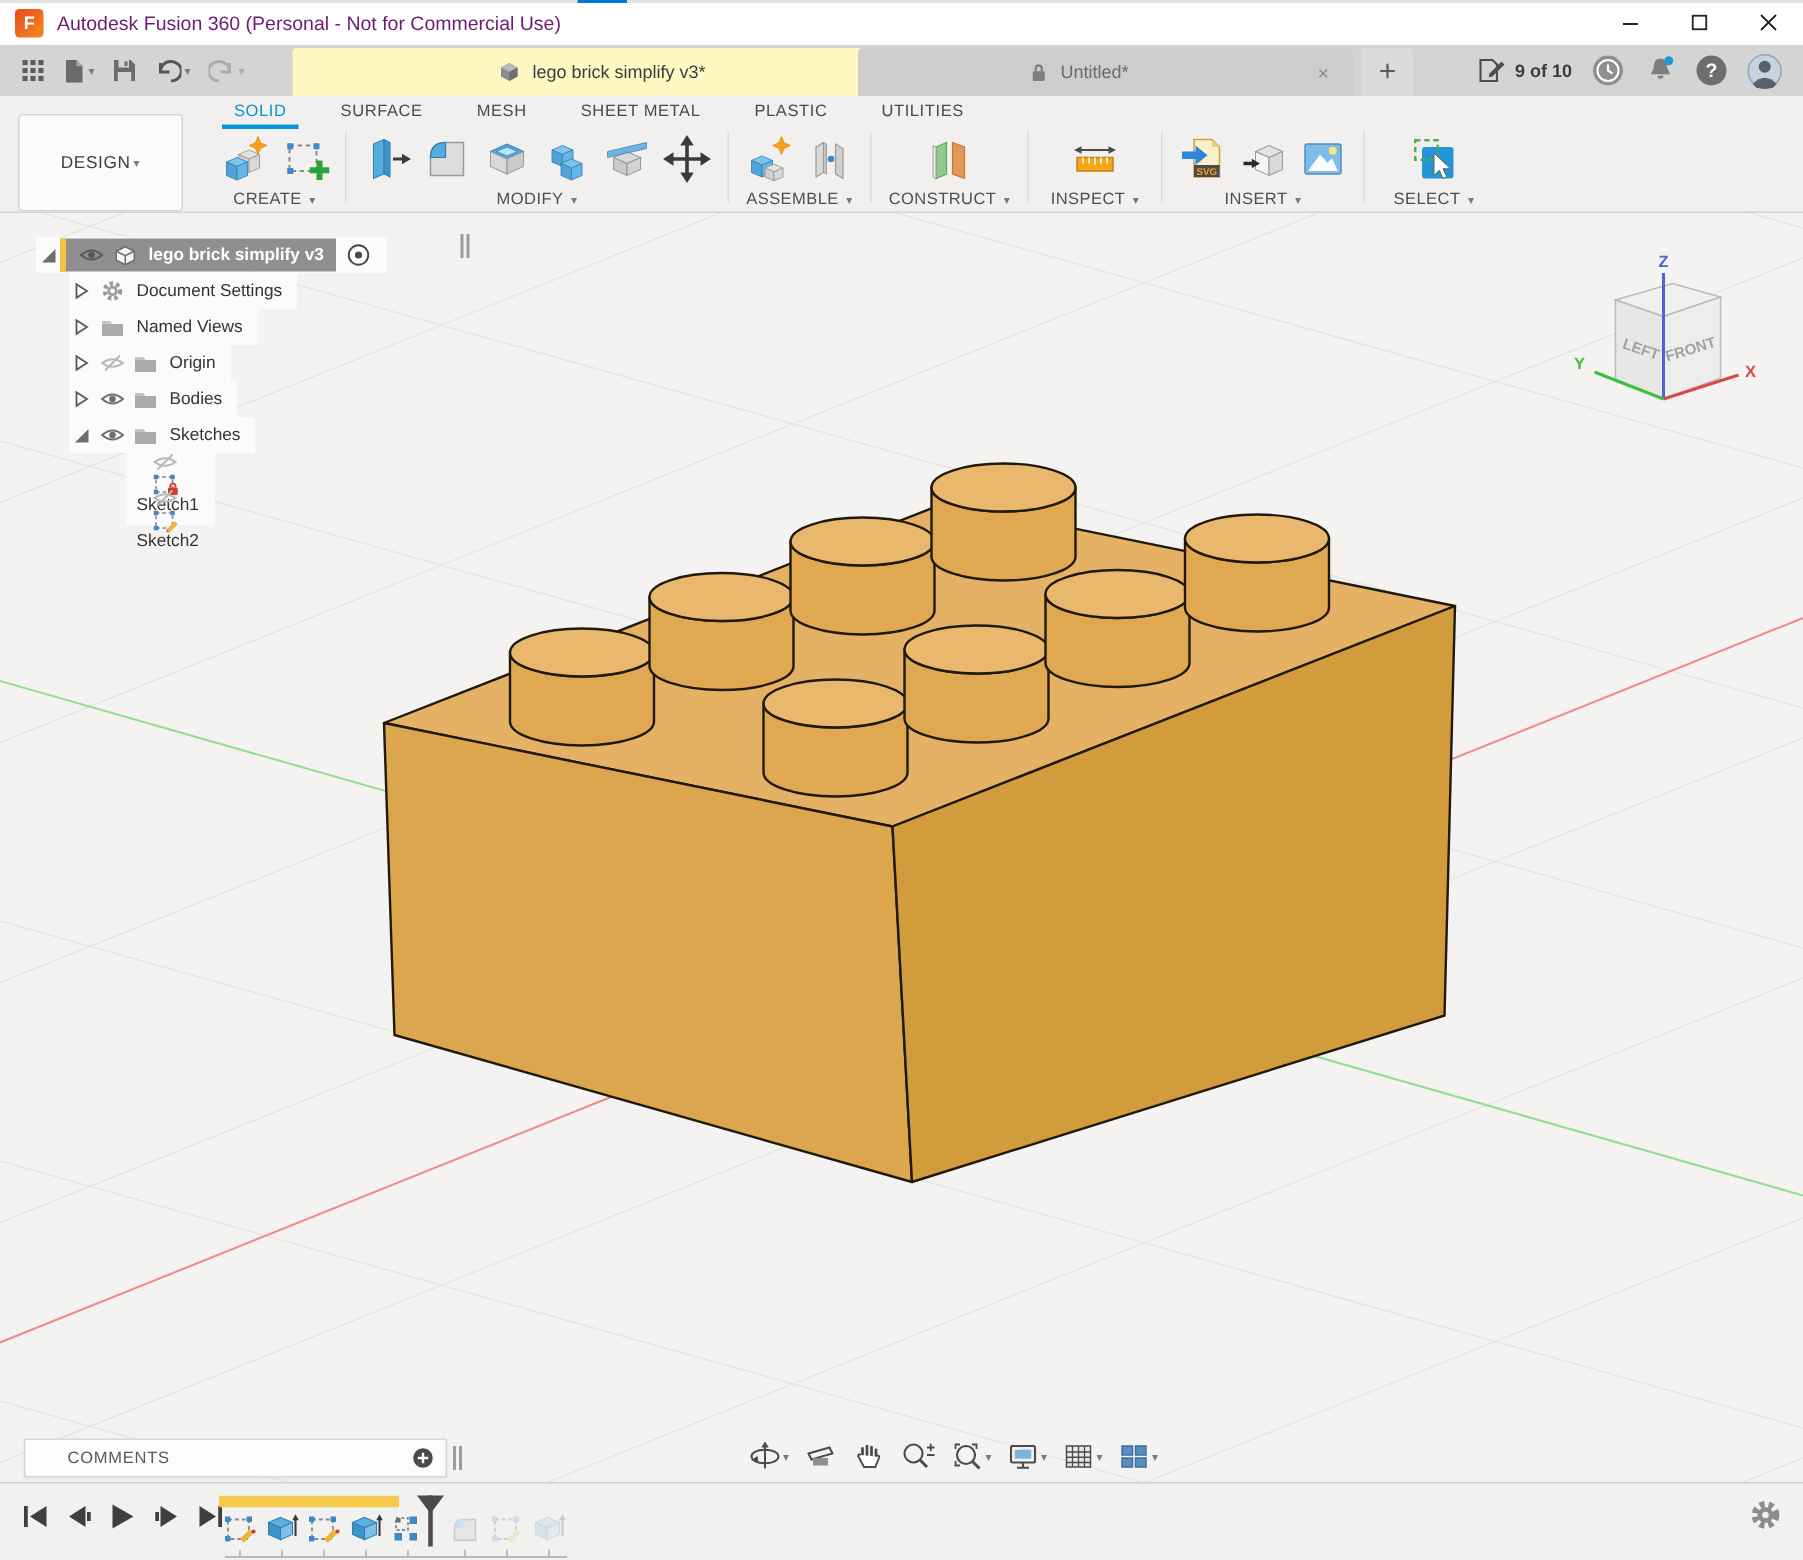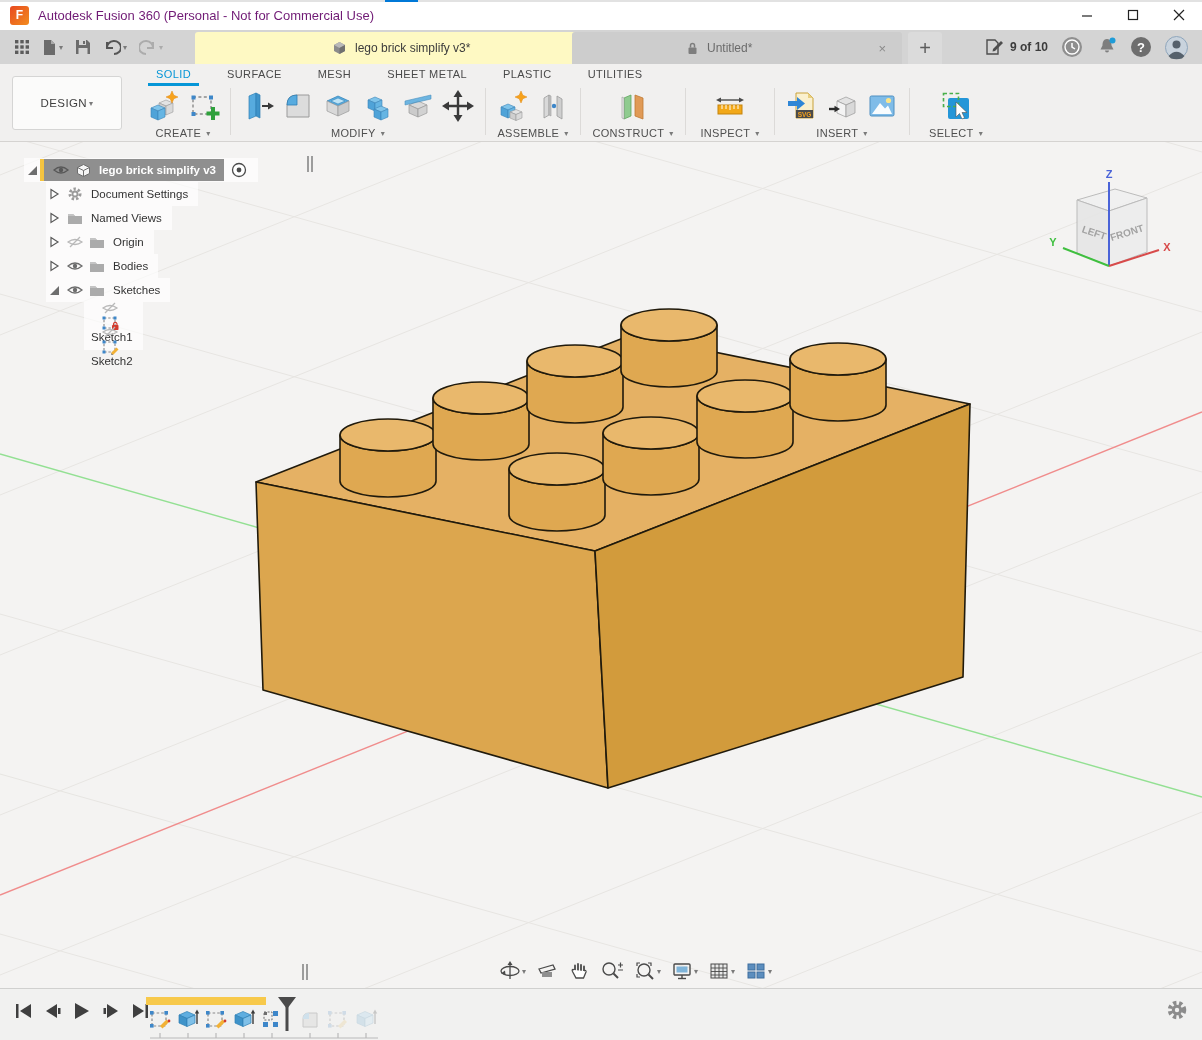--- a/index.html
+++ b/index.html
@@ -35,21 +35,21 @@
   .tab-close { margin-right:12px; font-size:13px; color:#8A8A8A; padding:0 4px; }
   .newtab-btn { position:absolute; left:908px; top:2px; width:34px; height:32px; background:#DBDBDB;
     display:flex; align-items:center; justify-content:center; font-size:20px; color:#5C5C5C; border-radius:3px 3px 0 0; }
   .quota { position:absolute; left:985px; top:0; height:34px; display:flex; align-items:center; gap:5px; }
   .quota-text { font-size:12px; font-weight:bold; color:#3C3C3C; }
   .tb-right-icon { position:absolute; top:5px; }
 
   
   .ribbon { position:absolute; left:0; top:64px; width:1202px; height:78px; background:#F1F0EF;
     border-bottom:1px solid #D5D3D1; }
-  .design-btn { position:absolute; left:12px; top:12px; width:110px; height:54px; background:#FBFBFA;
+  .design-btn { position:absolute; left:12px; top:12px; width:110px; height:65px; background:#FBFBFA;
     border:1px solid #D5D5D4; border-radius:3px; display:flex; align-items:center; justify-content:center;
     font-size:11.5px; color:#3E3E3E; letter-spacing:.4px; }
   .ribbon-tabs { position:absolute; left:138px; top:0; height:22px; display:flex; }
   .ribbon-tab { padding:4px 18px 0; font-size:11px; color:#4A4A4A; letter-spacing:.4px; position:relative; }
   .ribbon-tab.active { color:#0696D7; }
   .ribbon-tab.active::after { content:""; position:absolute; left:10px; right:10px; bottom:0; height:3px; background:#0696D7; }
   .groups { position:absolute; left:138px; top:22px; height:55px; display:flex; align-items:stretch; }
   .group { display:flex; flex-direction:column; align-items:center; padding:0 6px; }
   .group-icons { flex:1; display:flex; align-items:center; gap:2px; }
   .tool-btn { width:38px; height:38px; display:flex; align-items:center; justify-content:center; border-radius:2px; }
@@ -724,20 +724,29 @@
       </g>
       <line x1="70" y1="98" x2="70" y2="14" stroke="#4A63D8" stroke-width="2"></line>
       <line x1="70" y1="98" x2="120" y2="82" stroke="#D84A4A" stroke-width="2"></line>
       <line x1="70" y1="98" x2="24" y2="80" stroke="#3FBF3F" stroke-width="2"></line>
       <text x="70" y="10" font-size="11" font-weight="bold" fill="#4A63D8" text-anchor="middle">Z</text>
       <text x="128" y="83" font-size="11" font-weight="bold" fill="#D84A4A" text-anchor="middle">X</text>
       <text x="14" y="78" font-size="11" font-weight="bold" fill="#3FBF3F" text-anchor="middle">Y</text>
     </svg>
   </div>
 
+  <div class="comments">
+    <span class="cmt-label">COMMENTS</span>
+    <span class="hdr-right">
+      <svg width="14" height="14">
+        <circle cx="7" cy="7" r="6.5" fill="#4A4A4A"></circle>
+          <path d="M7,3.5 V10.5 M3.5,7 H10.5" stroke="#FFF" stroke-width="1.6"></path>
+      </svg>
+    </span>
+  </div>
   <div class="comments-grip">
       <i></i>
       <i></i>
     </div>
 
   <div class="navbar">
     <div class="nav-item">
       <svg width="22" height="22">
         <ellipse cx="11" cy="11" rx="9" ry="4.5" fill="none" stroke="#4A4A4A" stroke-width="1.3"></ellipse>
         <line x1="11" y1="3" x2="11" y2="19" stroke="#4A4A4A" stroke-width="1.3"></line>

